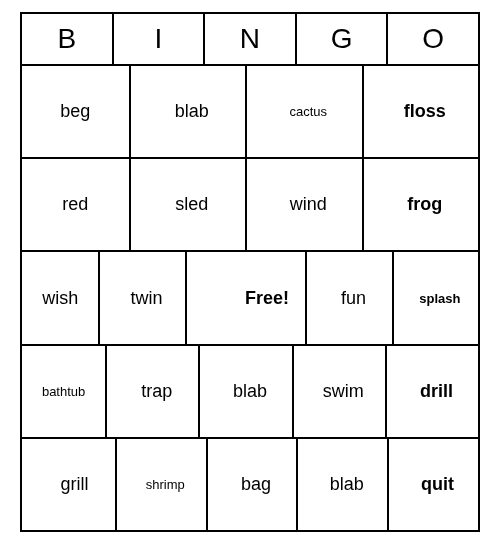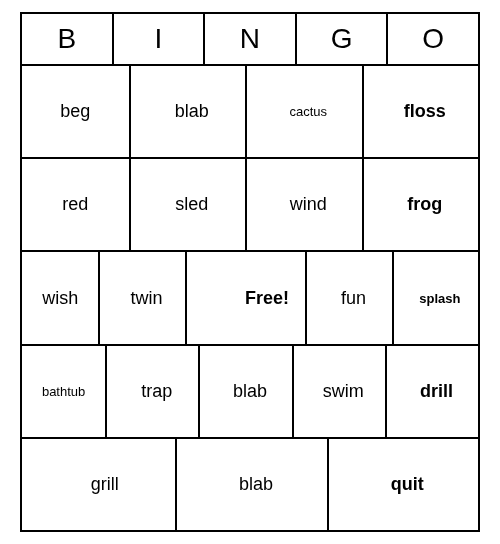--- a/index.html
+++ b/index.html
@@ -126,17 +126,19 @@
       </div>
       <div class="grid-row">
         <div class="grid-cell small-text">bathtub</div>
         <div class="grid-cell">trap</div>
         <div class="grid-cell">blab</div>
         <div class="grid-cell">swim</div>
         <div class="grid-cell">drill</div>
       </div>
       <div class="grid-row">
         <div class="grid-cell">grill</div>
+        <div class="grid-cell small-text">shrimp</div>
+        <div class="grid-cell">bag</div>
         <div class="grid-cell">blab</div>
         <div class="grid-cell">quit</div>
       </div>
     </div>
 </div>
 
 </body></html>

